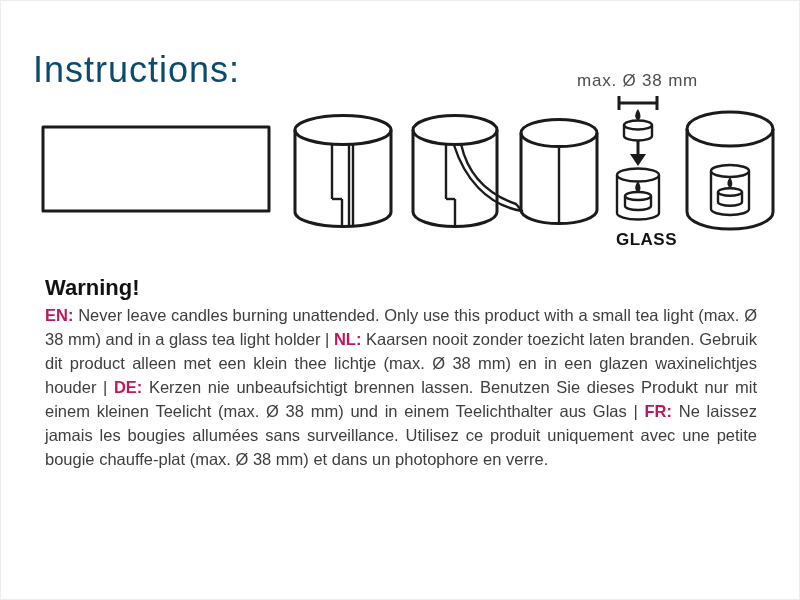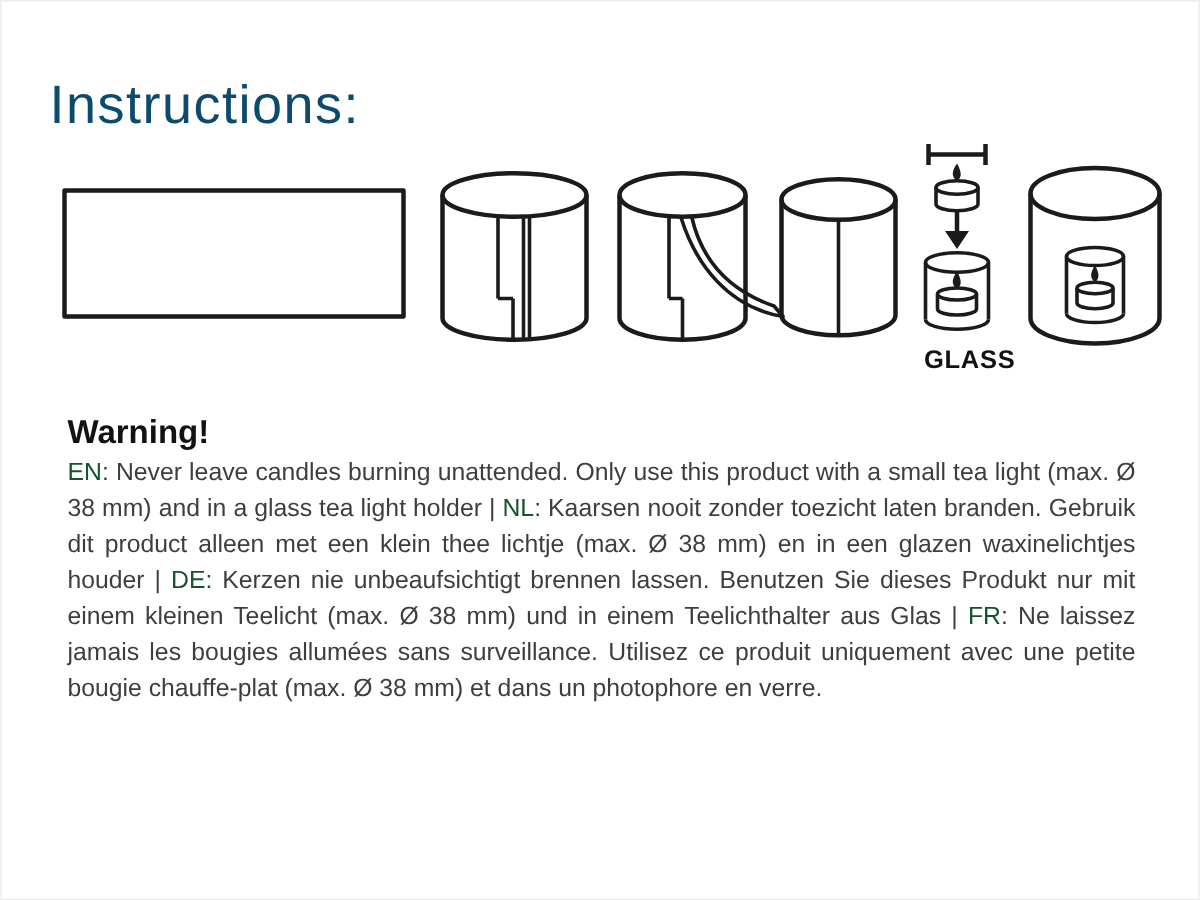--- a/index.html
+++ b/index.html
@@ -29,32 +29,33 @@
     font-size:17px;font-weight:bold;letter-spacing:0.5px;color:#121212;
   }
   .warning{
     position:absolute;left:44px;top:276px;width:712px;
     font-size:16.5px;line-height:24px;color:#3e3e3e;text-align:justify;
   }
   .warning-heading{
     font-size:22px;font-weight:bold;color:#121212;margin:0 0 4px 0;line-height:22px;
   }
   .warning p{margin:0;}
-  .seg-bold{font-weight:normal;color:#14532d;}
+  .seg-bold{font-weight:bold;color:#be185d;}
   svg .stroke{fill:none;stroke:#1b1b1b;stroke-width:3;stroke-linecap:butt;stroke-linejoin:round;}
   svg .stroke-thin{fill:none;stroke:#1b1b1b;stroke-width:2.4;stroke-linecap:butt;stroke-linejoin:round;}
   svg .fill{fill:#1b1b1b;stroke:none;}
 </style>
 </head>
 <body>
 
 <div class="page">
 
   <div class="title">Instructions:</div>
 
+  <div class="dim-label">max. Ø 38 mm</div>
 
   <svg class="diagram d-sheet" width="230" height="88" viewBox="0 0 230 88">
     <rect class="stroke" x="2" y="2" width="226" height="84" stroke-width="3.5"></rect>
   </svg>
 
   <svg class="diagram d-cyl-a" width="102" height="116" viewBox="0 0 102 116">
     <ellipse class="stroke" cx="51" cy="17" rx="48" ry="14.5"></ellipse>
     <line class="stroke" x1="3" y1="17" x2="3" y2="99"></line>
     <line class="stroke" x1="99" y1="17" x2="99" y2="99"></line>
     <path class="stroke" d="M3,99 A48,14.5 0 0 0 99,99"></path>

